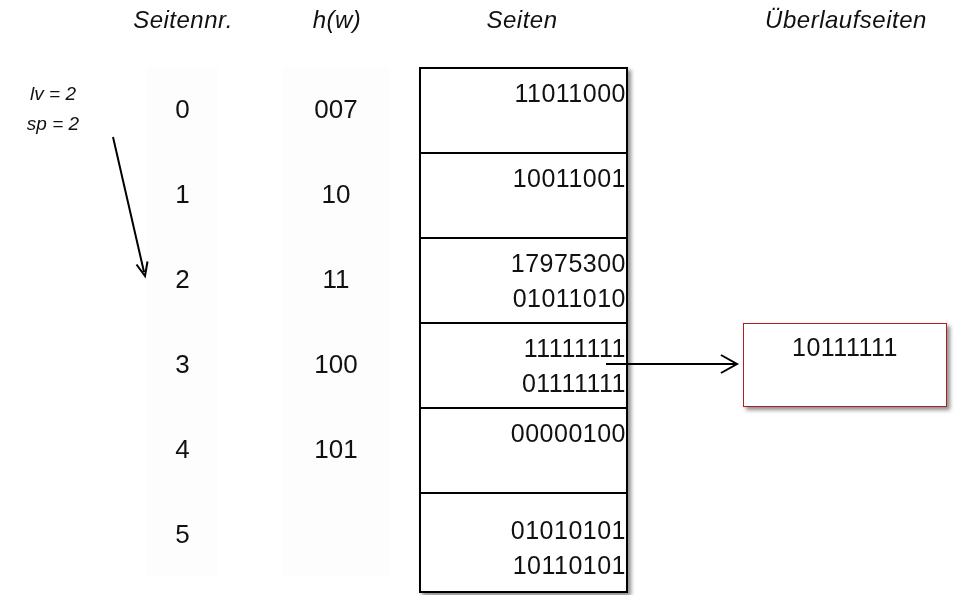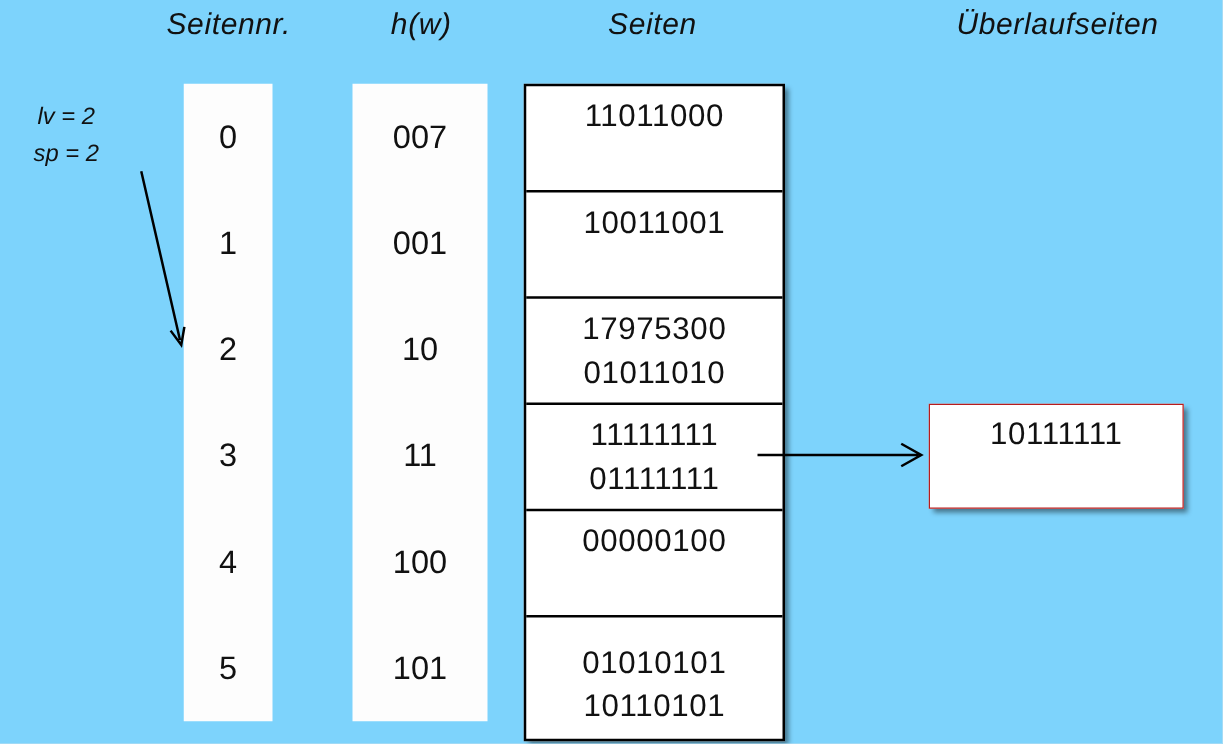--- a/index.html
+++ b/index.html
@@ -4,21 +4,21 @@
 <style>
   html, body { margin: 0; padding: 0; }
   body {
     font-family: "Liberation Sans", sans-serif;
     background: #e9e9e9;
   }
   .canvas {
     position: relative;
     width: 978px;
     height: 595px;
-    background: #7dd3fc;
+    background: #ffffff;
     overflow: hidden;
     color: #111;
   }
   
   .col-header {
     position: absolute;
     top: 6px;
     height: 30px;
     text-align: center;
     font-style: italic;
@@ -72,21 +72,21 @@
     top: 67px;
     width: 205px;
     border: 2px solid #000;
     background: #fff;
     box-shadow: 3px 3px 4px rgba(0,0,0,0.45);
   }
   .page-cell {
     box-sizing: border-box;
     height: 85px;
     border-bottom: 2px solid #000;
-    text-align: center;
+    text-align: right;
     padding-top: 7px;
     font-size: 25px;
     line-height: 35px;
     white-space: pre-line;
     letter-spacing: 0.5px;
   }
   .page-cell:last-child { border-bottom: none; margin-top: 12px; }
 
   
   .overflow-box {
@@ -140,21 +140,20 @@
     <div class="strip-cell">0</div>
     <div class="strip-cell">1</div>
     <div class="strip-cell">2</div>
     <div class="strip-cell">3</div>
     <div class="strip-cell">4</div>
     <div class="strip-cell">5</div>
   </div>
 
   <div class="strip strip-hw">
     <div class="strip-cell">007</div>
-    <div class="strip-cell">001</div>
     <div class="strip-cell">10</div>
     <div class="strip-cell">11</div>
     <div class="strip-cell">100</div>
     <div class="strip-cell">101</div>
   </div>
 
   <div class="pages">
     <div class="page-cell">11011000</div>
     <div class="page-cell">10011001</div>
     <div class="page-cell">17975300

